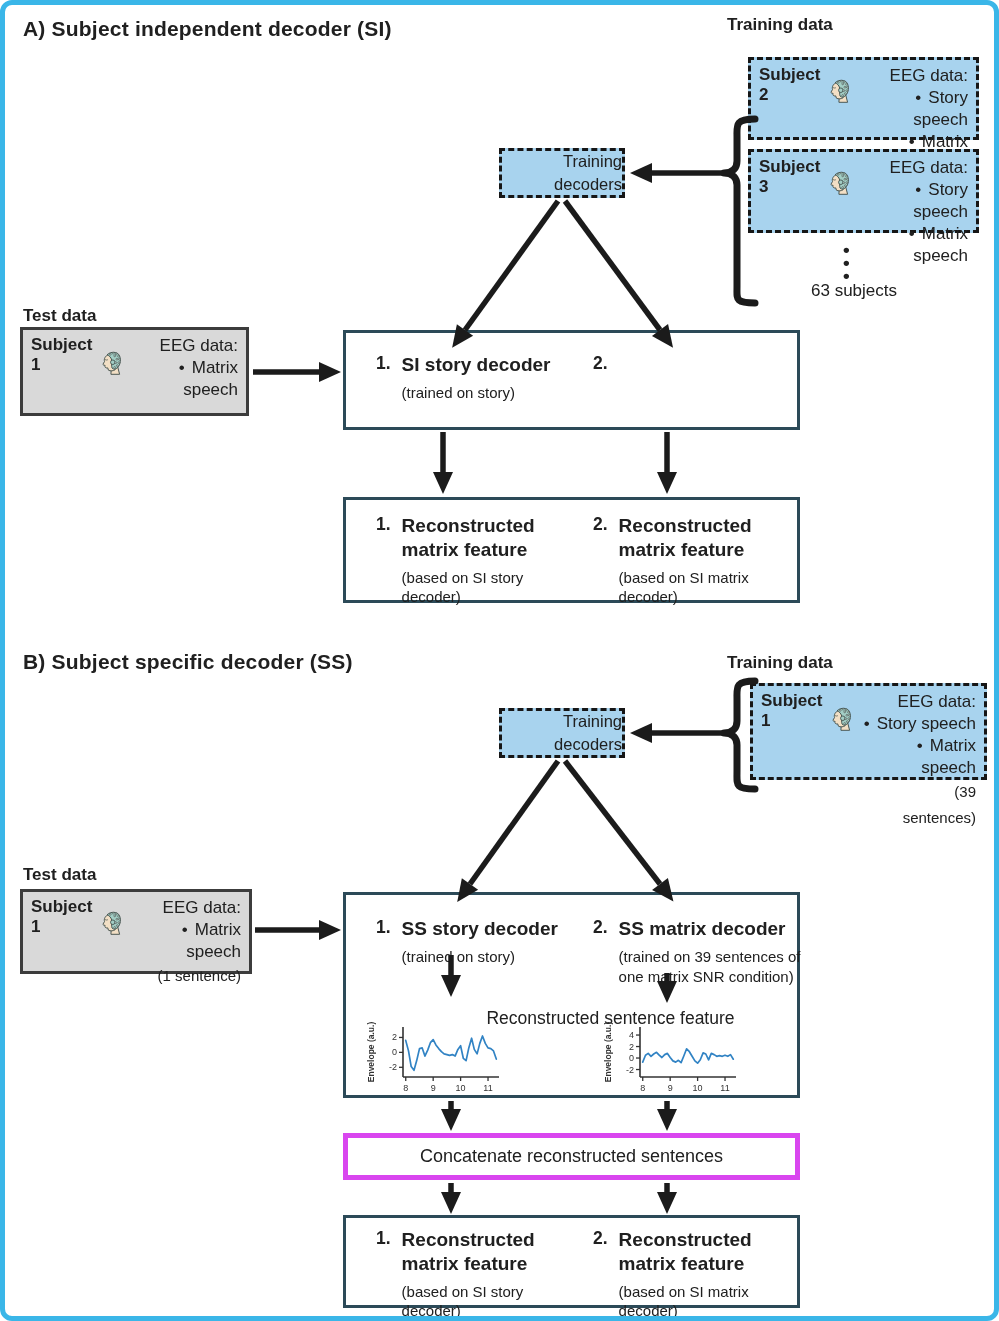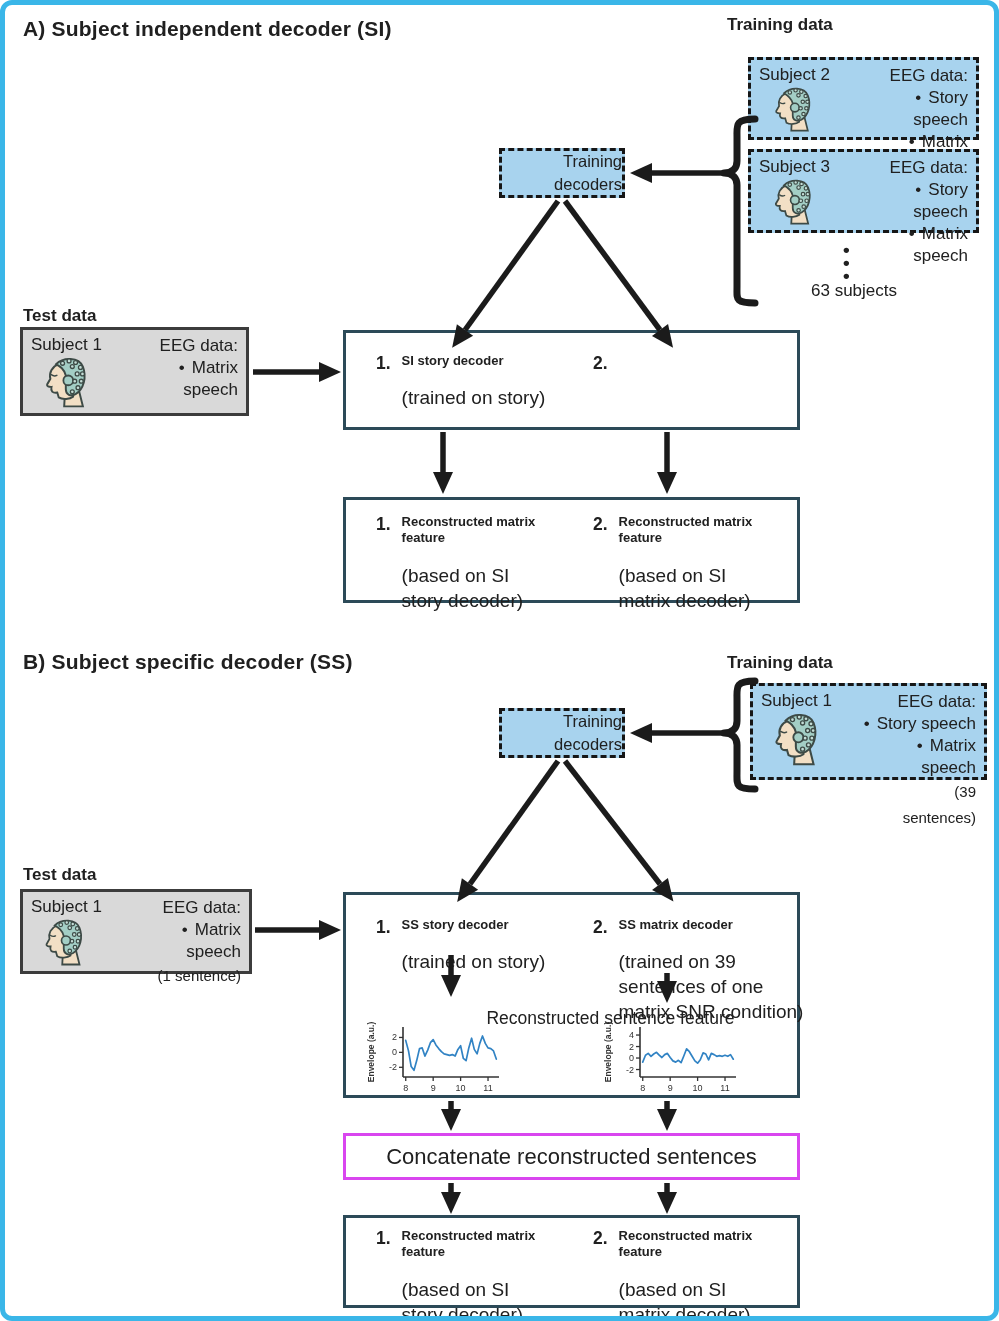--- a/index.html
+++ b/index.html
@@ -12,42 +12,42 @@
   .sec-title{font-size:21px;font-weight:700;letter-spacing:.2px;}
   .lbl-bold{font-size:17px;font-weight:700;}
   .subject-box{
     background:#a8d3ee;border:3px dashed #161616;box-sizing:border-box;
     display:flex;gap:10px;padding:5px 8px;
   }
   .test-box{
     background:#d9d9d9;border:3px solid #3c3c3c;box-sizing:border-box;
     display:flex;gap:10px;padding:5px 8px;
   }
-  .sb-left{width:92px;display:flex;flex-direction:column;align-items:flex-start;}
+  .sb-left{width:92px;display:flex;flex-direction:row;align-items:flex-start;font-weight:bold;}
   .sb-name{font-size:17px;line-height:20px;}
   .head-icon{margin-top:1px;margin-left:8px;}
   .sb-right{flex:1;font-size:17px;line-height:22px;text-align:right;}
   .eeg-title{display:block;}
   .bl{display:block;}
   .bl::before{content:"•";margin-right:7px;}
   .bl-note{display:block;font-size:15px;margin-left:15px;line-height:26px;}
   .td-box{
     background:#a8d3ee;border:3px dashed #161616;box-sizing:border-box;
     display:flex;align-items:center;justify-content:center;text-align:right;
     font-size:16.5px;line-height:1.4;
   }
   .frame-box{background:#fff;border:3px solid #2c4a58;box-sizing:border-box;}
   .concat-box{
-    background:#fff;border:3px solid #d946ef;box-sizing:border-box;
-    display:flex;align-items:center;justify-content:center;font-size:22px;
+    background:#fff;border:5px solid #d946ef;box-sizing:border-box;
+    display:flex;align-items:center;justify-content:center;font-size:18px;
   }
   .item{display:flex;}
   .num{font-weight:700;font-size:17.5px;margin-right:11px;}
-  .it{display:block;font-weight:700;font-size:13px;line-height:1.25;}
-  .inote{display:block;font-size:19px;line-height:1.32;margin-top:16px;}
+  .it{display:block;font-weight:700;font-size:19px;line-height:1.25;}
+  .inote{display:block;font-size:15px;line-height:1.32;margin-top:6px;}
   .dots{font-size:19px;font-weight:700;line-height:13px;white-space:pre-line;}
   .subjects-more{font-size:17px;}
   .feat-title{font-size:17.5px;text-align:center;padding-left:36px;}
   svg.overlay{position:absolute;left:0;top:0;pointer-events:none;z-index:5;}
 </style>
 </head>
 <body>
 
 <svg width="0" height="0" style="position:absolute" aria-hidden="true">
   <symbol id="head" viewBox="0 0 60 64">

